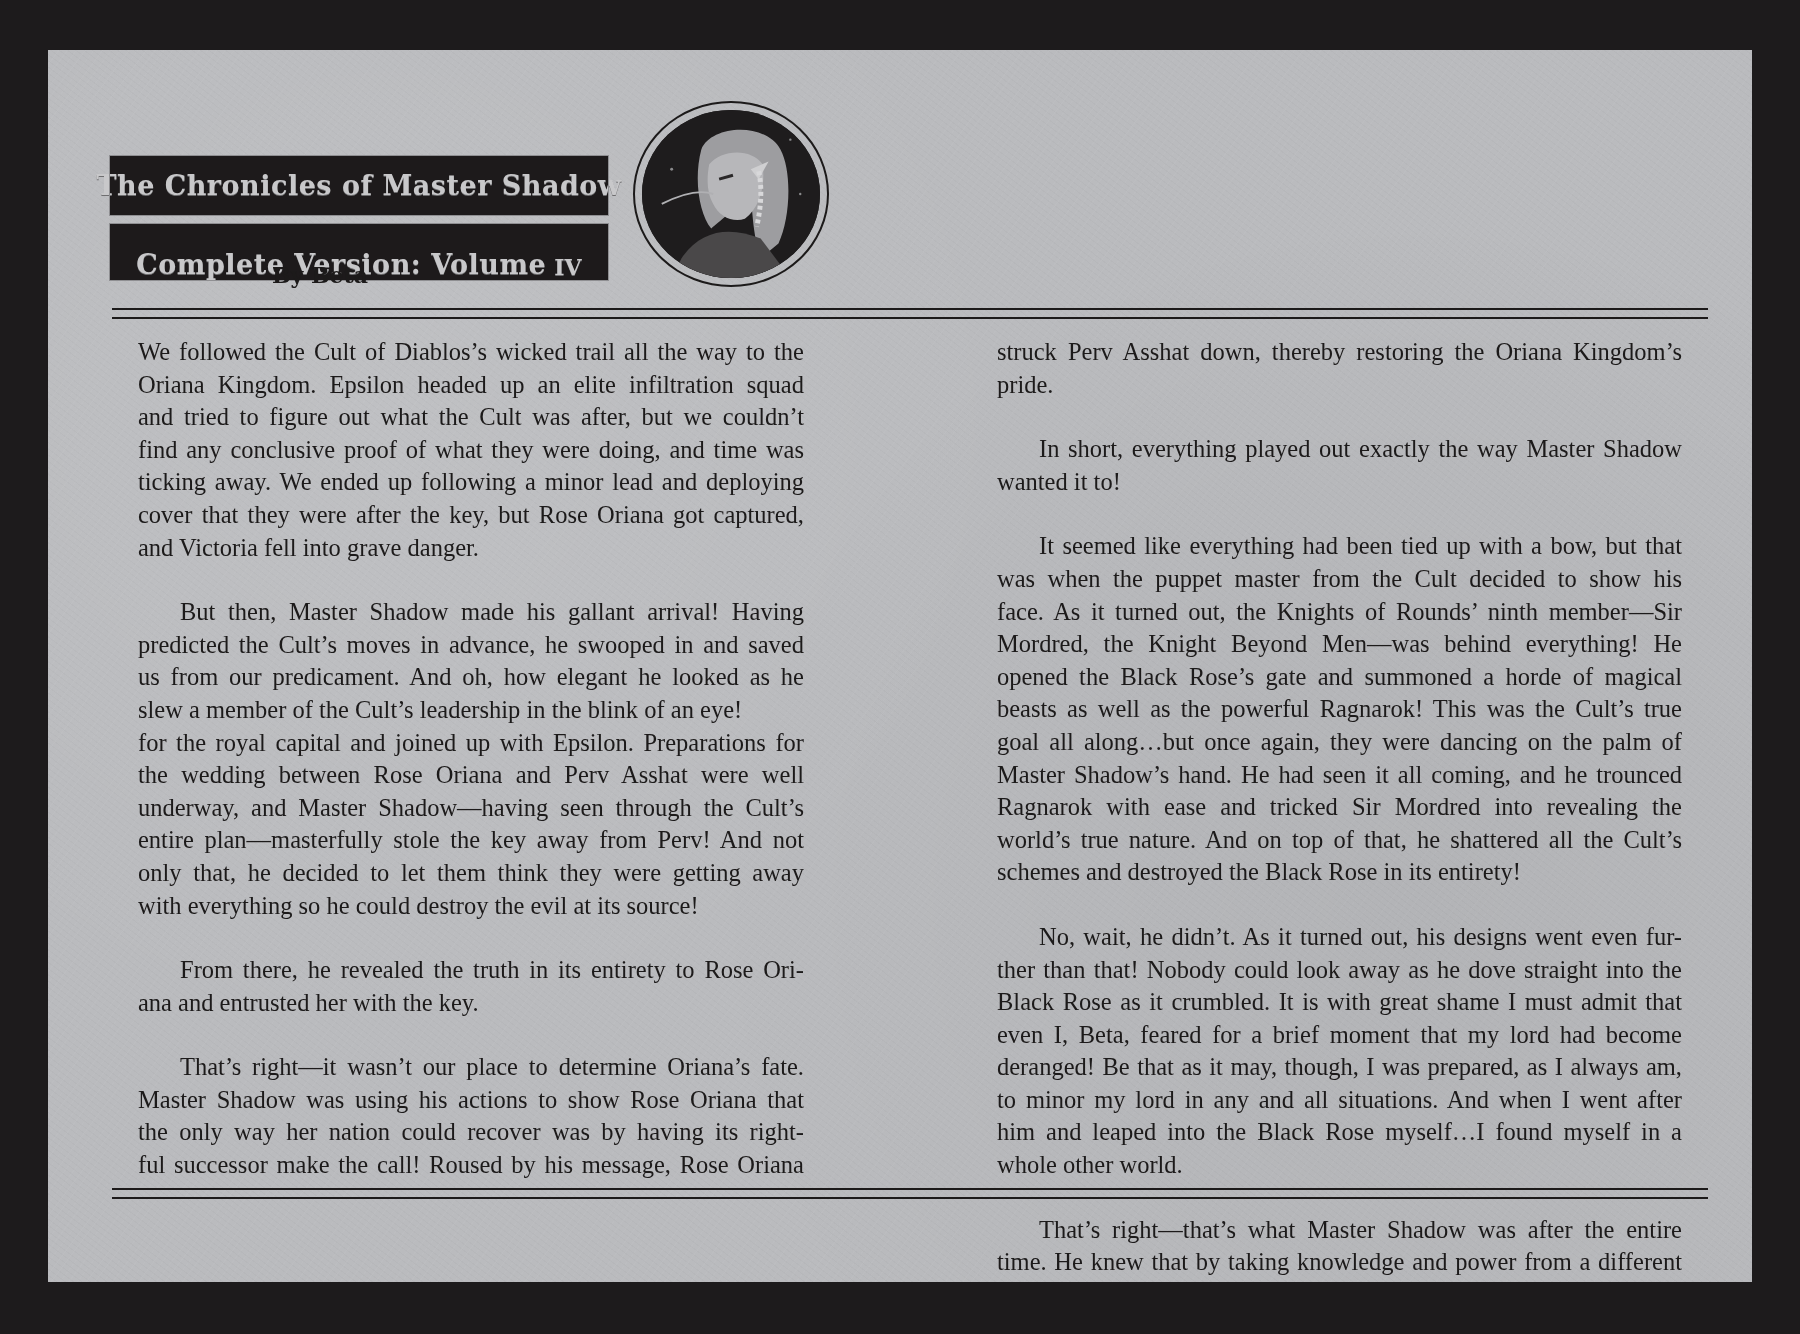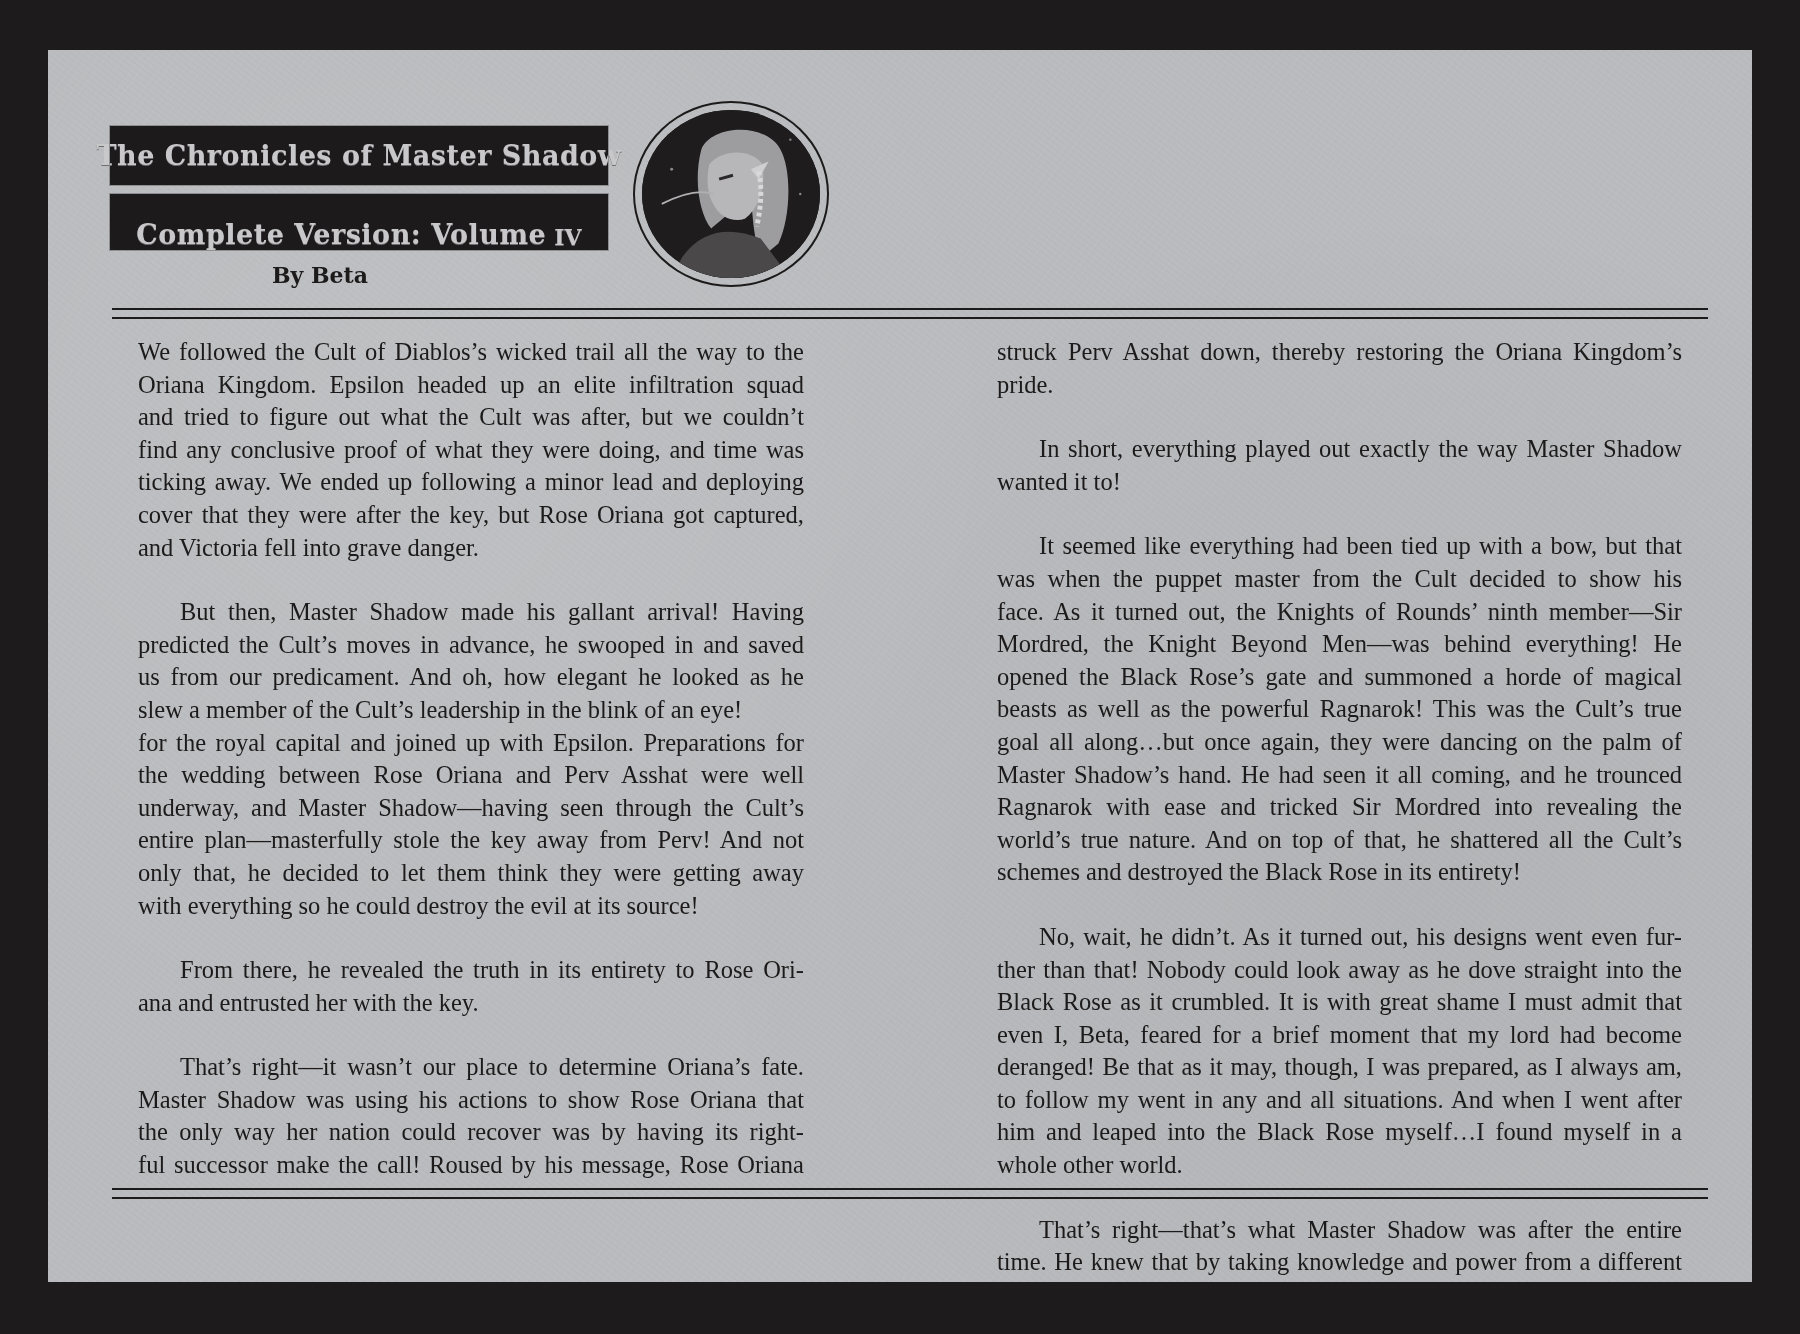--- a/index.html
+++ b/index.html
@@ -37,20 +37,21 @@
     color: #c8c8ca;
     font-family: "DejaVu Serif", "Liberation Serif", serif;
     font-weight: bold;
     text-align: center;
     display: flex;
     align-items: center;
     justify-content: center;
     white-space: nowrap;
     letter-spacing: 0.5px;
     text-shadow: 0 1px 0 #6e6e70;
+    margin-top: 30px;
   }
   .title-box.t1 { top: 76px; font-size: 27px; }
   .title-box.t2 { top: 144px; height: 56px; font-size: 27px; align-items: flex-end; }
   .title-box .vol-numeral { font-size: 22px; margin-left: 8px; letter-spacing: 0; }
   .byline {
     position: absolute;
     left: 62px;
     width: 420px;
     top: 212px;
     text-align: center;
@@ -187,21 +188,21 @@
       <span class="line">goal all along…but once again, they were dancing on the palm of</span>
       <span class="line">Master Shadow’s hand. He had seen it all coming, and he trounced</span>
       <span class="line">Ragnarok with ease and tricked Sir Mordred into revealing the</span>
       <span class="line">world’s true nature. And on top of that, he shattered all the Cult’s</span>
       <span class="line last">schemes and destroyed the Black Rose in its entirety!</span>
       <span class="line indent">No, wait, he didn’t. As it turned out, his designs went even fur-</span>
       <span class="line">ther than that! Nobody could look away as he dove straight into the</span>
       <span class="line">Black Rose as it crumbled. It is with great shame I must admit that</span>
       <span class="line">even I, Beta, feared for a brief moment that my lord had become</span>
       <span class="line">deranged! Be that as it may, though, I was prepared, as I always am,</span>
-      <span class="line">to follow my went in any and all situations. And when I went after</span>
+      <span class="line">to minor my lord in any and all situations. And when I went after</span>
       <span class="line">him and leaped into the Black Rose myself…I found myself in a</span>
       <span class="line last">whole other world.</span>
       <span class="line indent">That’s right—that’s what Master Shadow was after the entire</span>
       <span class="line">time. He knew that by taking knowledge and power from a different</span>
     </div>
 
   <div class="rule r3"></div>
   <div class="rule r4"></div>
 </div>
 

